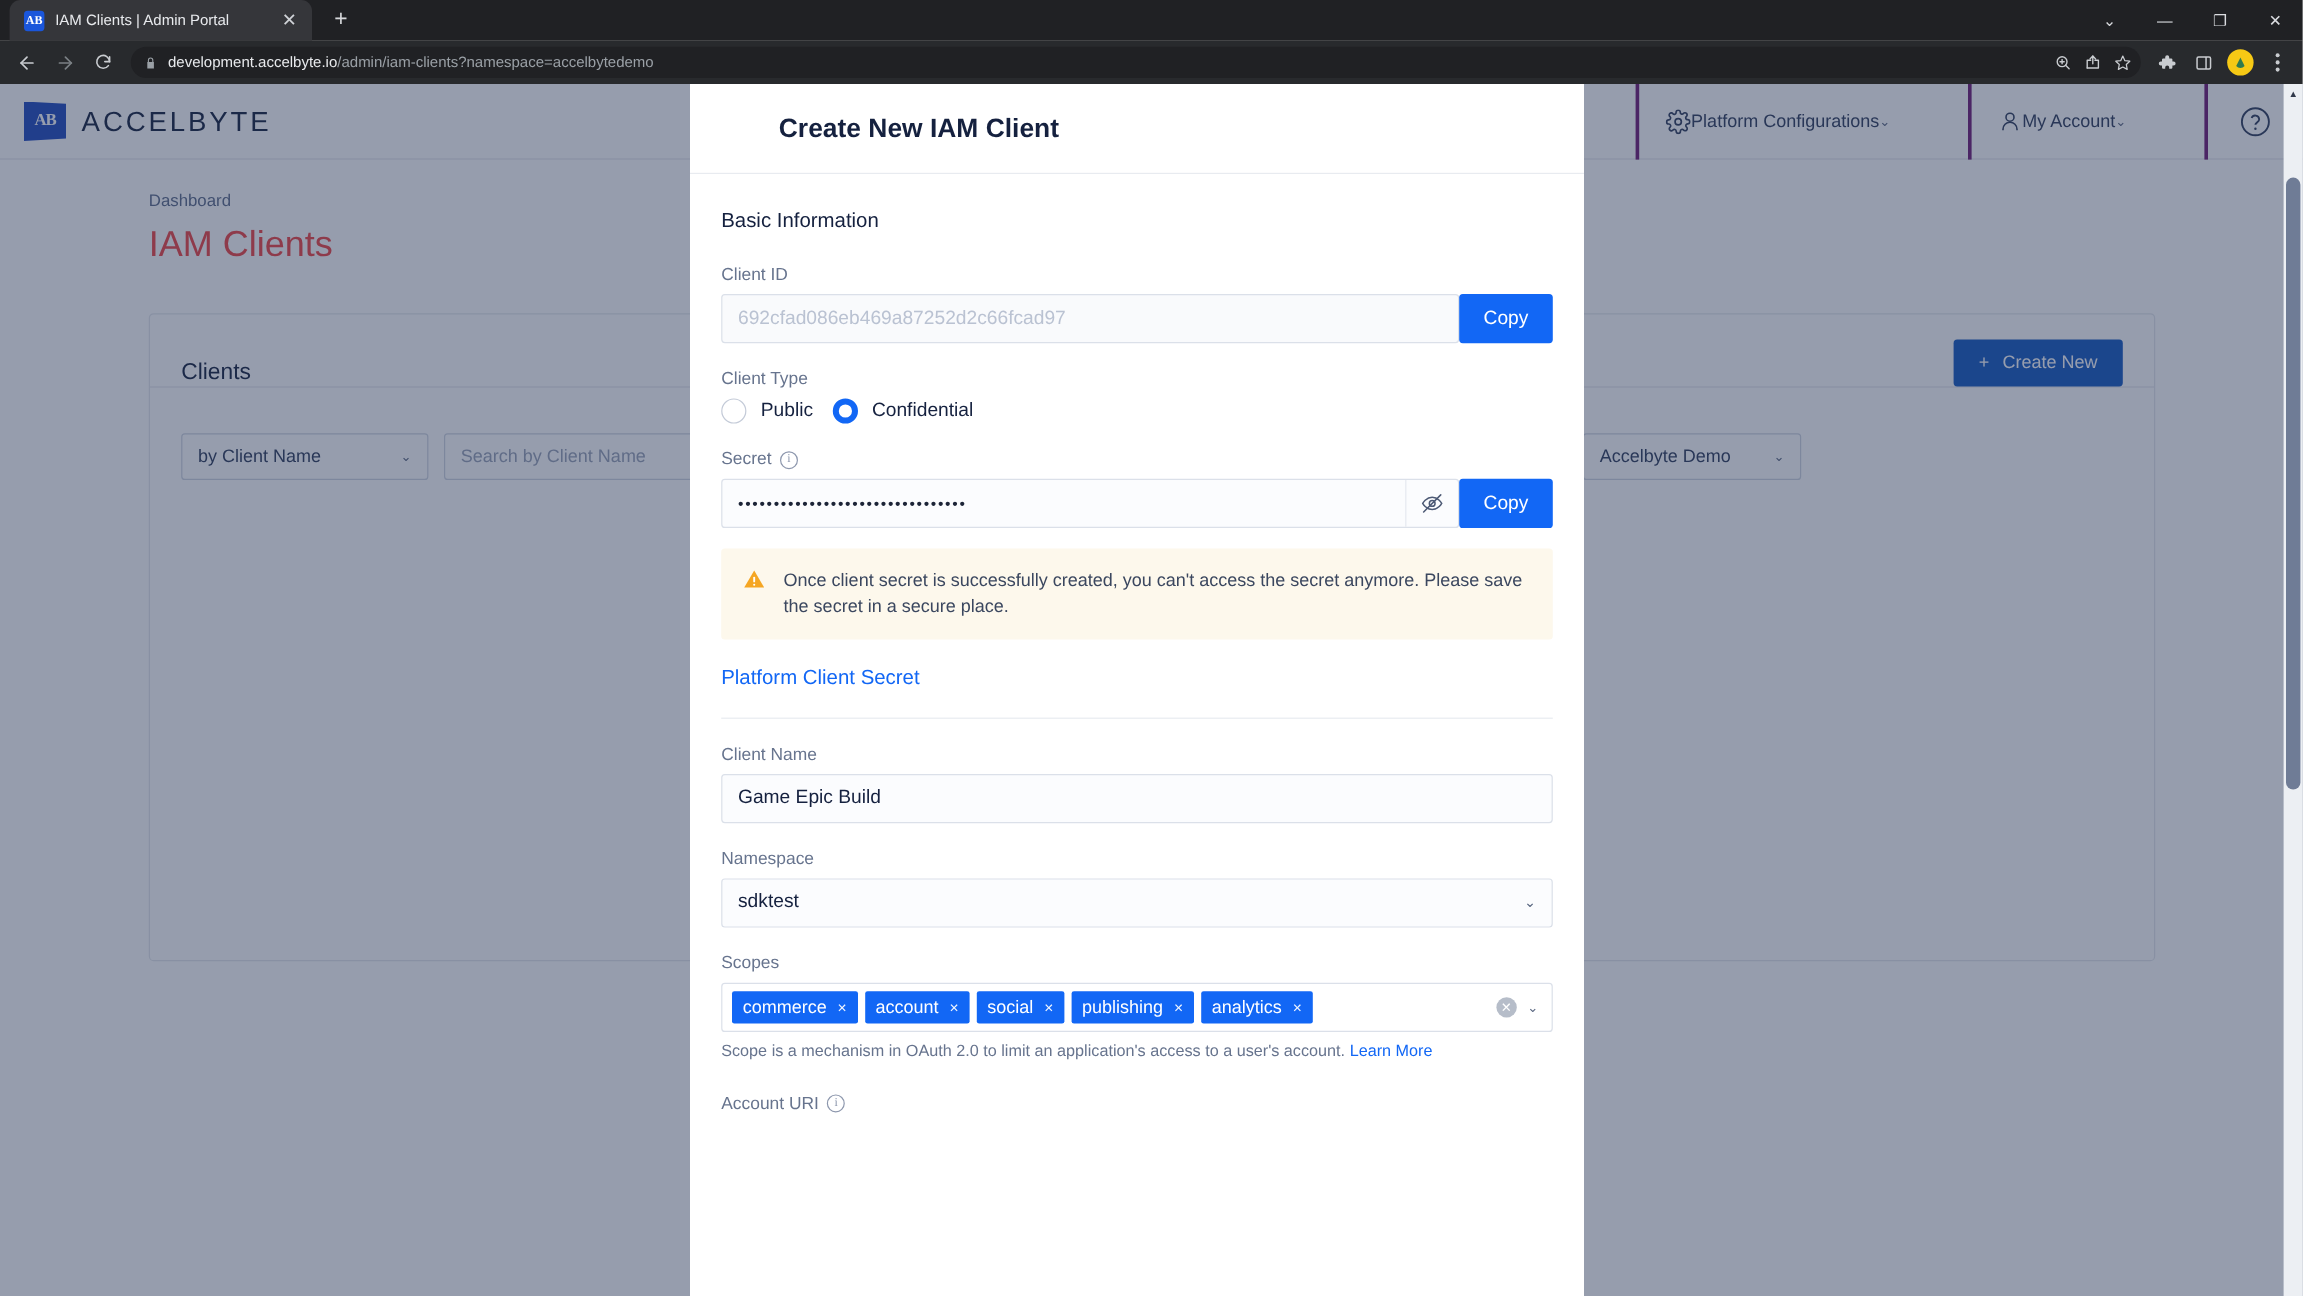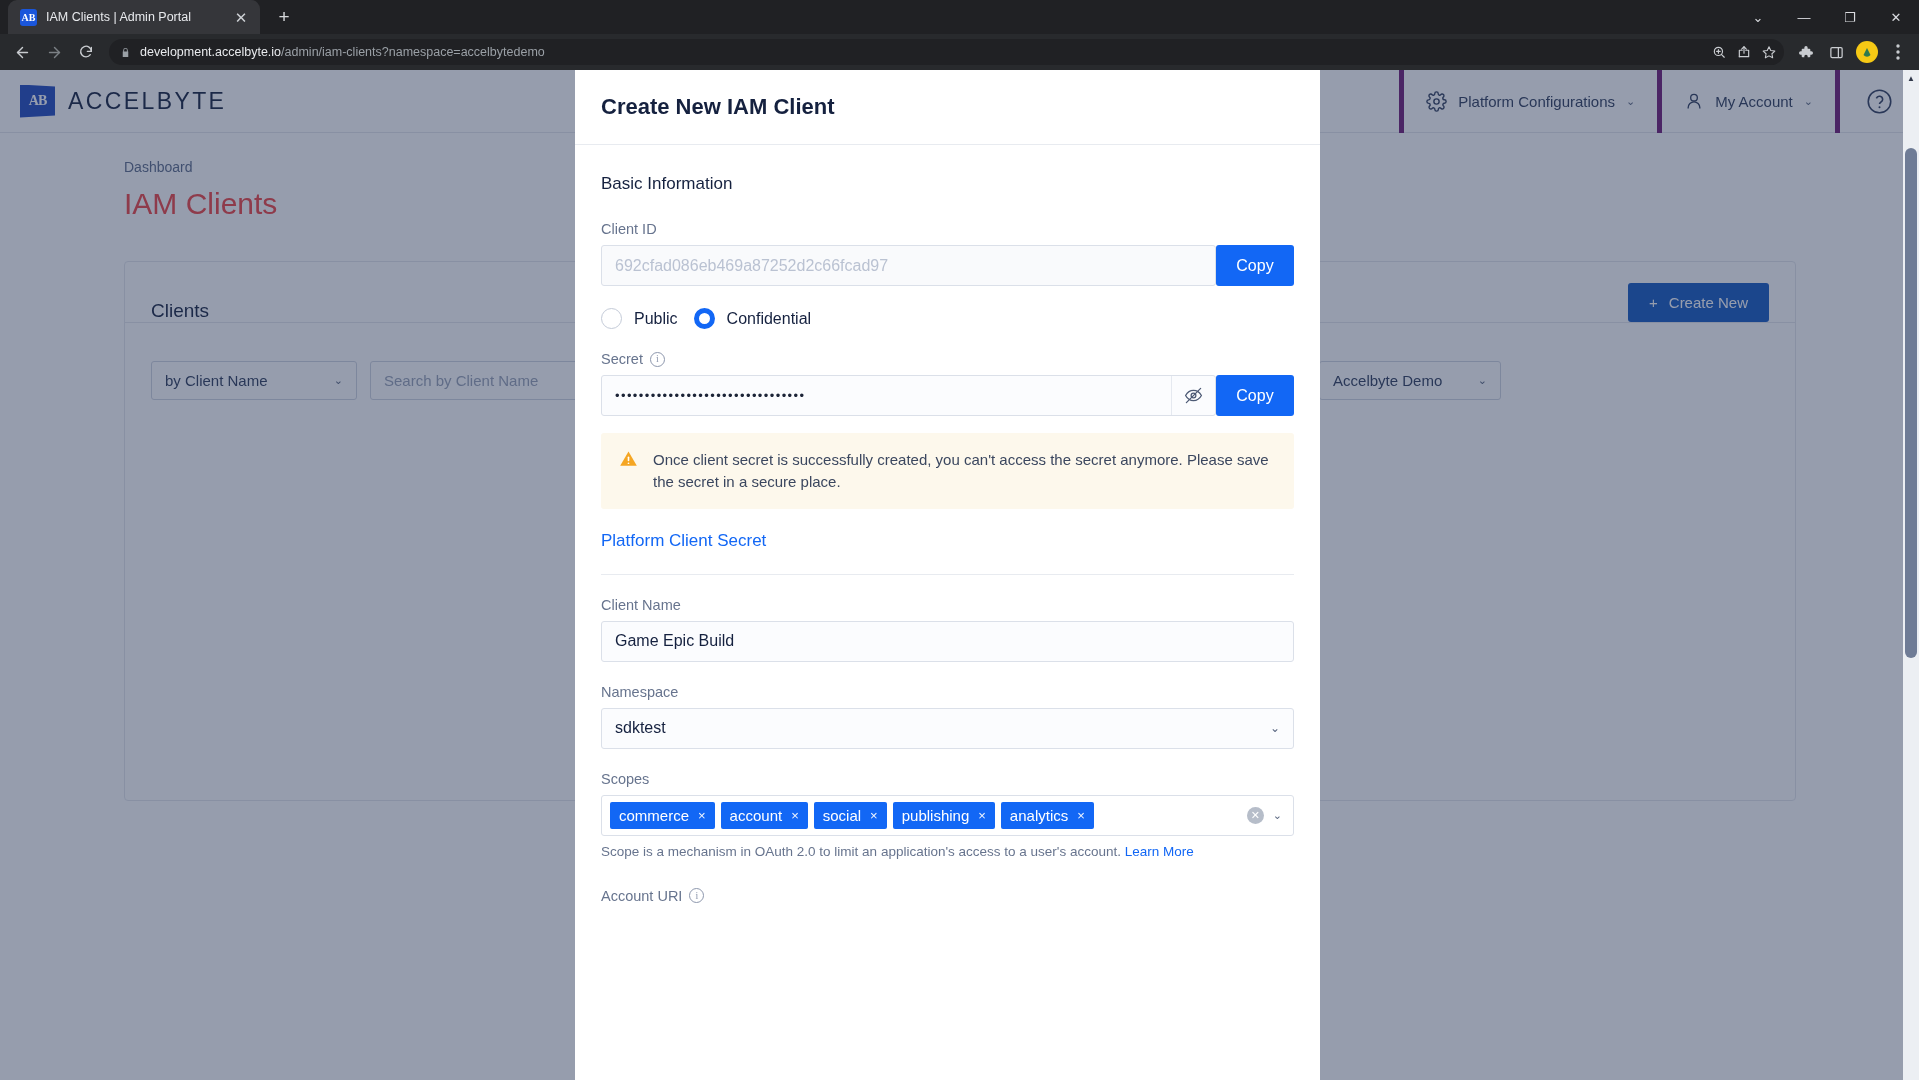--- a/index.html
+++ b/index.html
@@ -112,23 +112,23 @@
     font-family: "Liberation Serif", serif; letter-spacing: -1px;
   }
   .logo-text {
     font-size: 23px; letter-spacing: 2.4px; color: #15213f;
     font-family: "Liberation Sans", sans-serif;
   }
   .appbar-right {
     margin-left: auto; display: flex; align-items: center; height: 63px;
   }
   .nav-cell {
-    display: flex; align-items: center; gap: 11px; height: 63px;
-    padding: 0 22px; border-left: 5px solid #701a75;
-    color: #2f3d5c; font-size: 15px;
+    display: flex; align-items: center; height: 63px;
+    padding: 0 22px; border-left: 3px solid #701a75;
+    color: #2f3d5c; font-size: 15px; margin-left: 43px;
   }
   .nav-cell.help { padding: 0 26px; }
   .chev { font-size: 11px; color: #5a6781; }
 
   .crumbs-wrap { padding: 26px 0 0 124px; }
   .crumb { font-size: 14px; color: #5c6b8a; }
   .page-title {
     font-size: 30px; color: #ef4444; margin-top: 12px; font-weight: normal;
   }
 
@@ -185,21 +185,21 @@
 
   
   .modal {
     position: absolute; left: 575px; top: 0; width: 745px; min-height: 1010px;
     background: #fff; z-index: 20;
   }
   .modal-head {
     height: 75px; display: flex; align-items: center; padding: 0 26px;
     border-bottom: 1px solid #e8ebf0;
   }
-  .modal-title { font-size: 22px; color: #15213f; font-weight: bold; }
+  .modal-title { font-size: 22px; color: #15213f; font-weight: bold; margin-left: 48px; }
   .modal-body { padding: 29px 26px 0 26px; }
 
   .sec-title { font-size: 17px; color: #15213f; margin-bottom: 27px; }
   .field-label {
     font-size: 14.5px; color: #67748e; margin-bottom: 8px;
     display: flex; align-items: center; gap: 7px;
   }
   .info-ic {
     width: 15px; height: 15px; border-radius: 50%;
     border: 1.3px solid #8d97ad; color: #8d97ad;
@@ -473,20 +473,21 @@
 
         <div>
           <div class="field-label">Client ID</div>
           <div class="row">
             <div class="input muted">692cfad086eb469a87252d2c66fcad97</div>
             <button class="copy-btn">Copy</button>
           </div>
         </div>
 
         <div class="field">
+          <div class="field-label">Client Type</div>
           <div class="radio-row">
             <div class="radio-item">
               <span class="radio"></span>
               <span class="radio-label">Public</span>
             </div>
             <div class="radio-item">
               <span class="radio on"></span>
               <span class="radio-label">Confidential</span>
             </div>
           </div>

